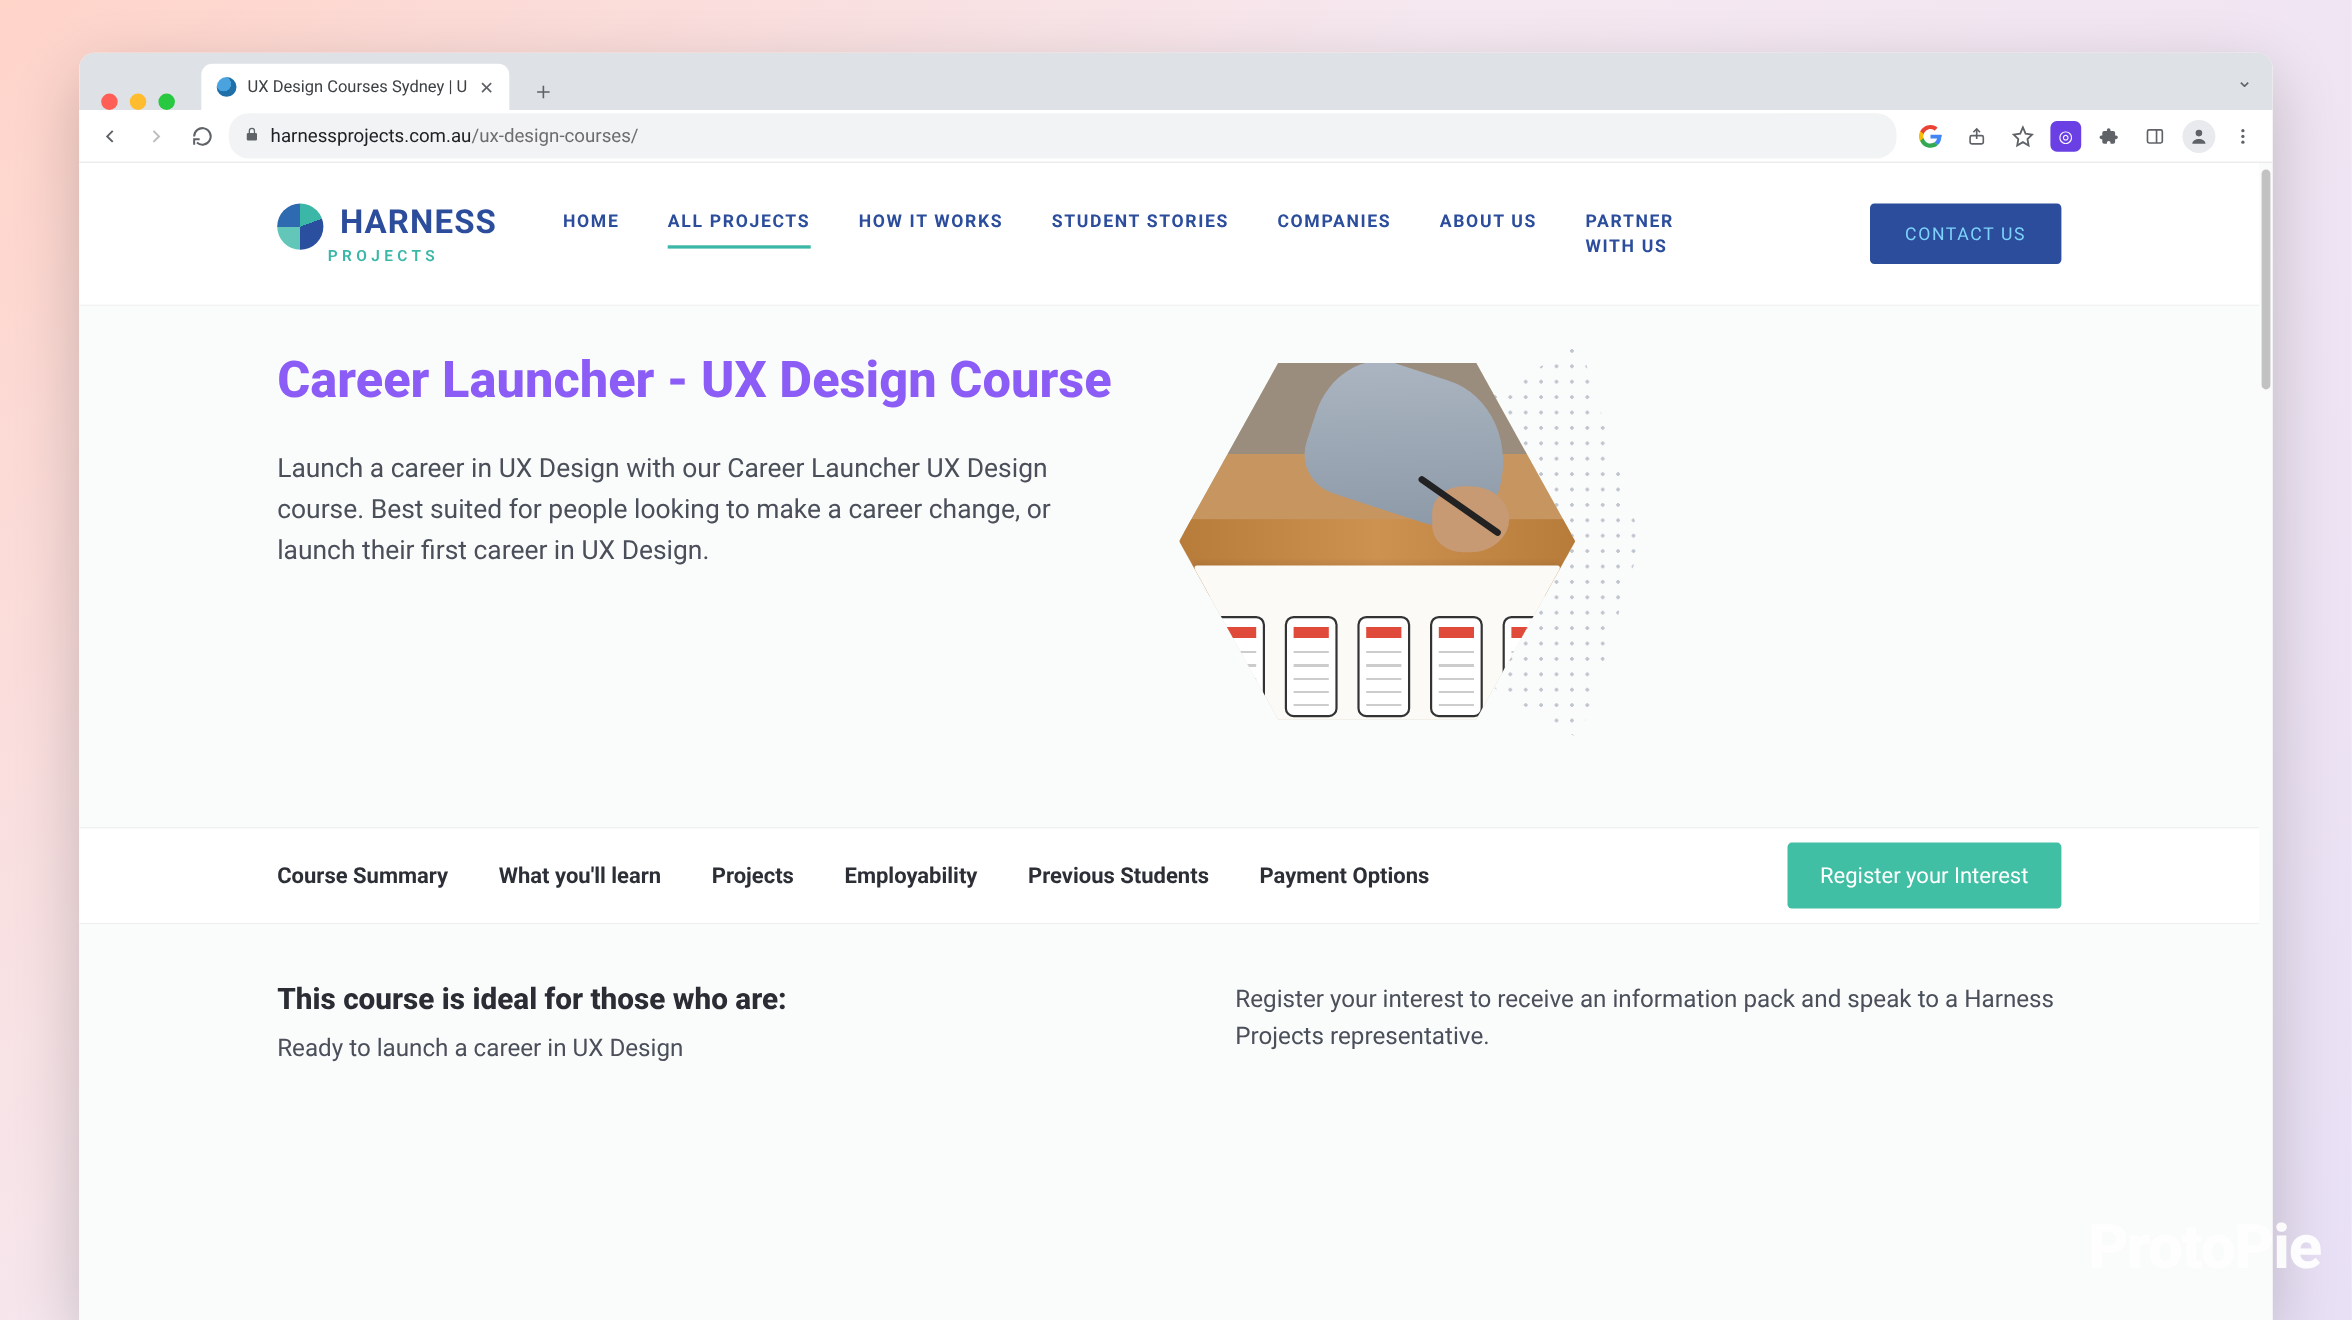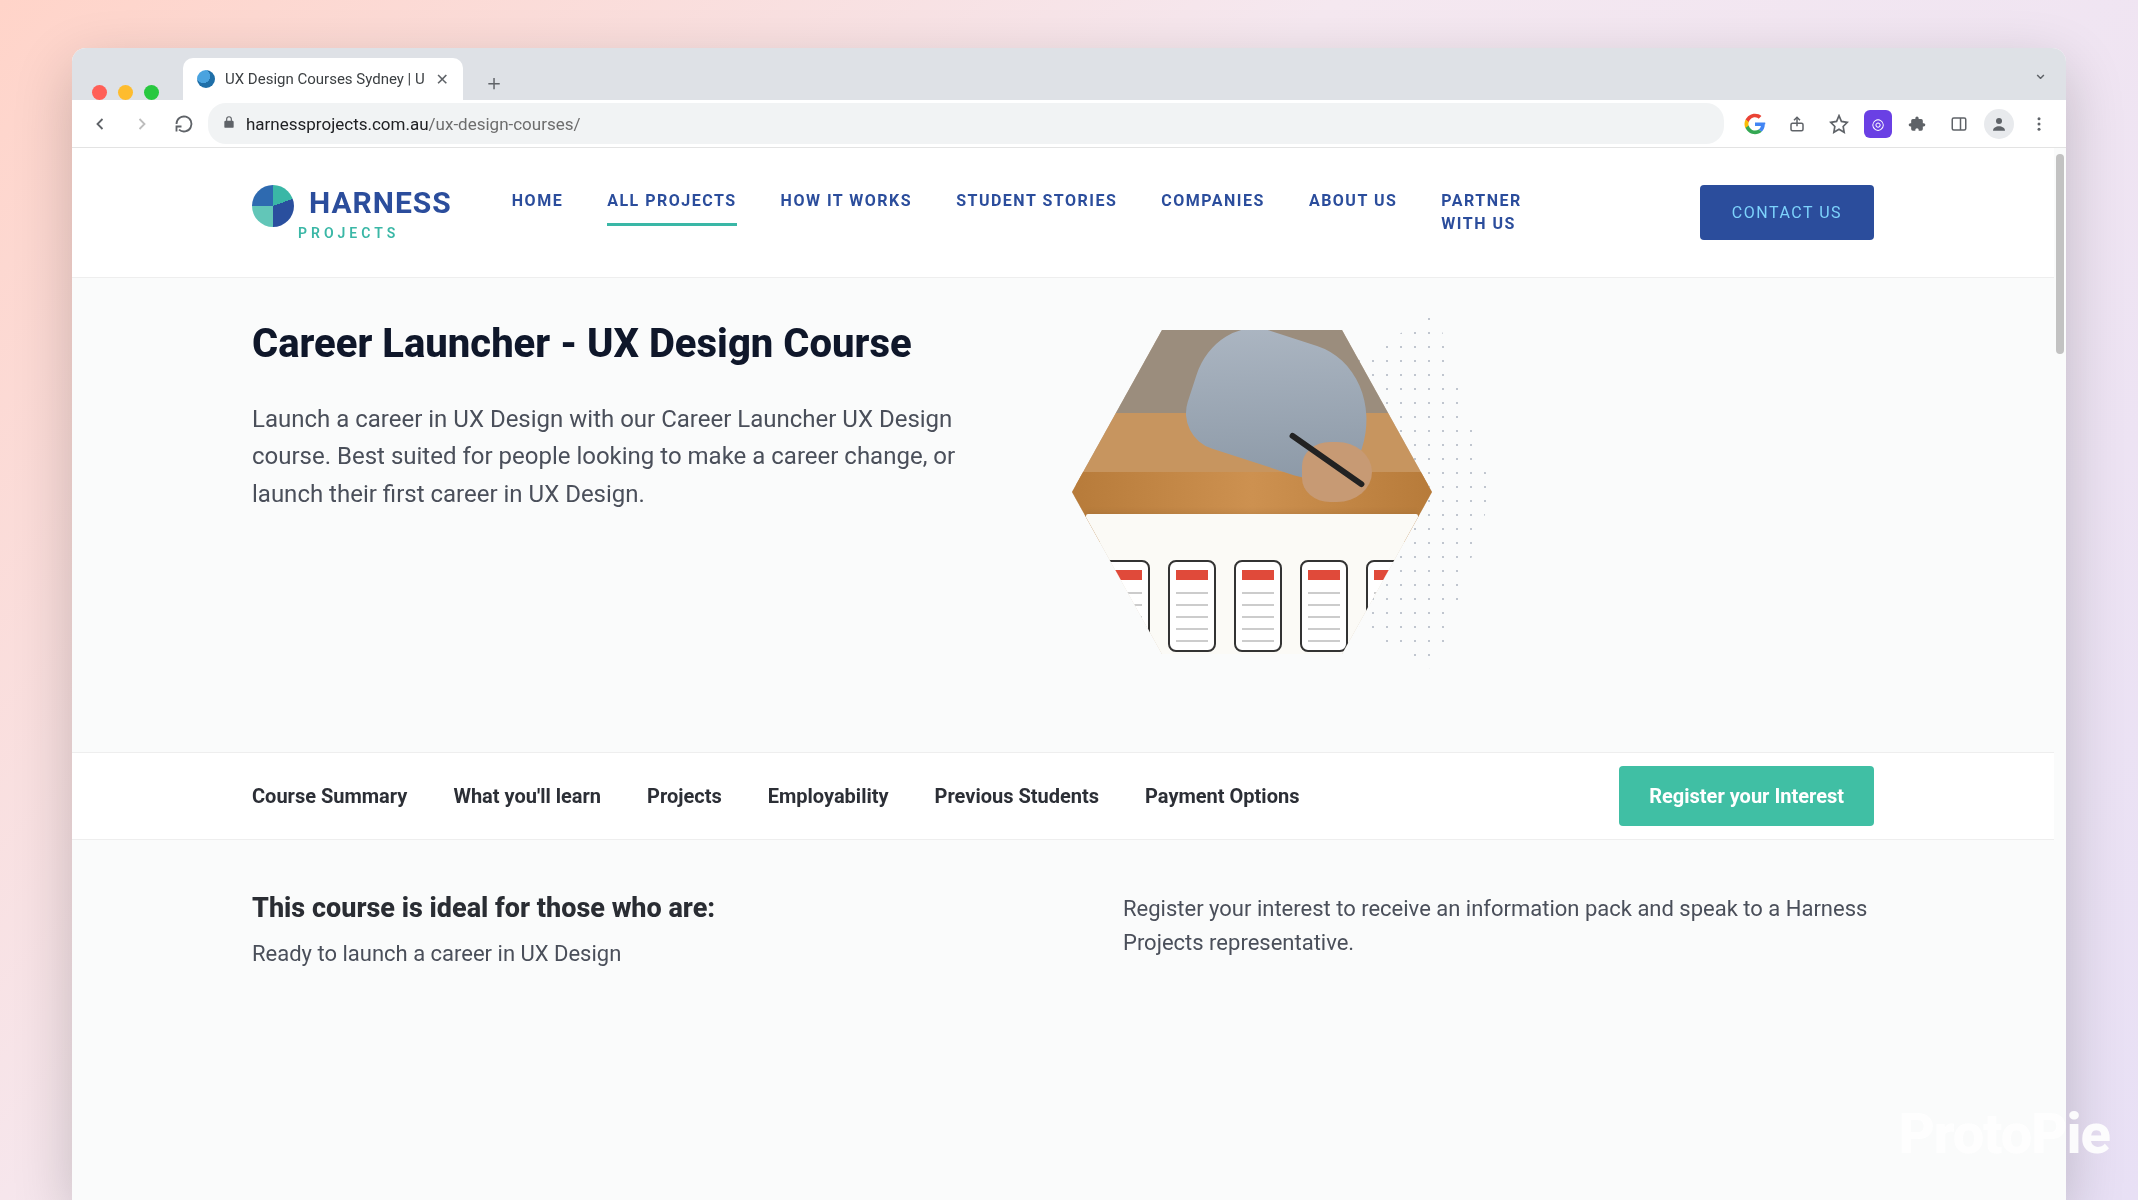--- a/index.html
+++ b/index.html
@@ -172,21 +172,21 @@
   display:flex; gap:60px;
   background:#fafbfb;
 }
 .hero-left { flex:1; max-width:760px; }
 .crumb-row {
   font-size:17px; letter-spacing:2.5px; font-weight:700; color:#b8bcc4;
   text-transform:uppercase; margin-bottom:18px;
 }
 .crumb-sep { margin:0 8px; color:#c8ccd4; }
 .hero-title {
-  font-size:40px; font-weight:800; color:#0f172a; line-height:1.08;
+  font-size:46px; font-weight:800; color:#8b5cf6; line-height:1.08;
   margin-bottom:36px;
 }
 .hero-desc {
   font-size:24px; color:#4a4f5a; line-height:1.55; max-width:740px;
 }
 .hero-img {
   width:380px; height:380px; position:relative; margin-top:-10px;
 }
 .hex {
   width:360px; height:360px;
@@ -240,21 +240,21 @@
   opacity:.6;
 }
 
 .subnav {
   background:#fff; border-top:1px solid #eee; border-bottom:1px solid #eee;
   padding: 0 180px; height:88px; display:flex; align-items:center; gap:46px;
 }
 .subnav-item { font-size:20px; font-weight:700; color:#2c2f36; cursor:pointer; }
 .register-btn {
   margin-left:auto; background:#40bfa4; color:#fff;
-  padding:18px 30px; border-radius:4px; font-size:20px; font-weight:700;
+  padding:18px 30px; border-radius:4px; font-size:20px; font-weight:400;
   cursor:pointer;
 }
 
 .details {
   padding: 52px 180px 0 180px; display:flex; gap:120px;
 }
 .details-left { flex:1; }
 .details-left h3 { font-size:27px; font-weight:800; color:#2a2d33; margin-bottom:17px; }
 .details-left p { font-size:22px; color:#4a4f5a; }
 .details-right { flex:1; }

